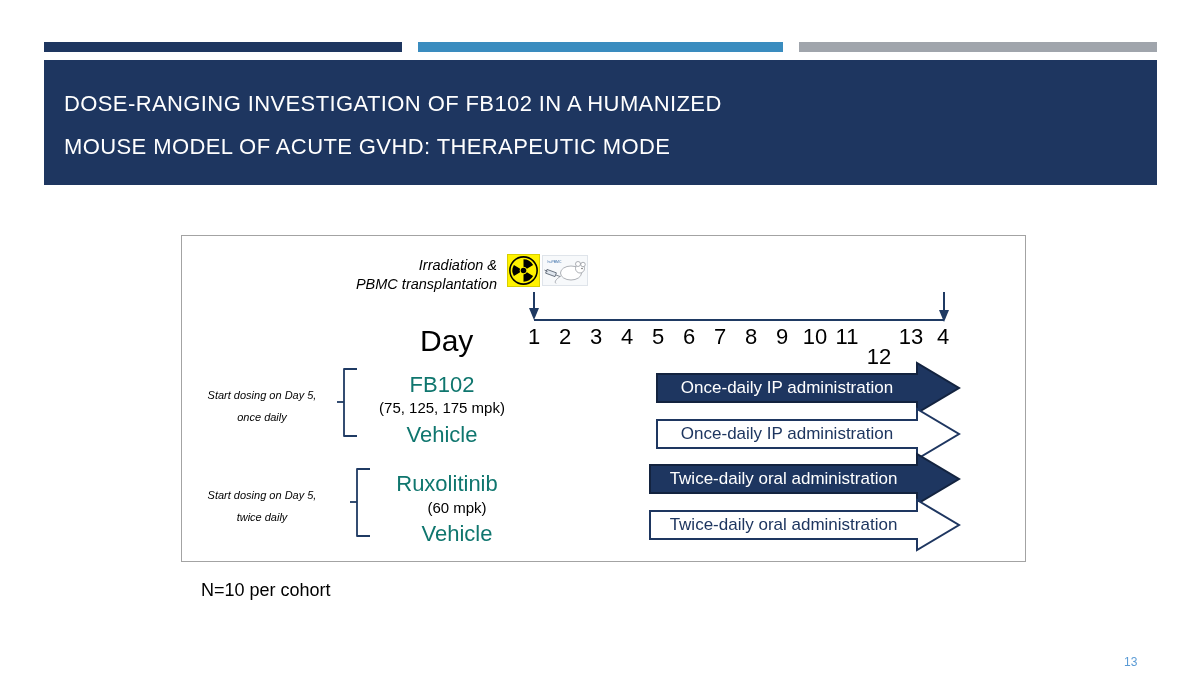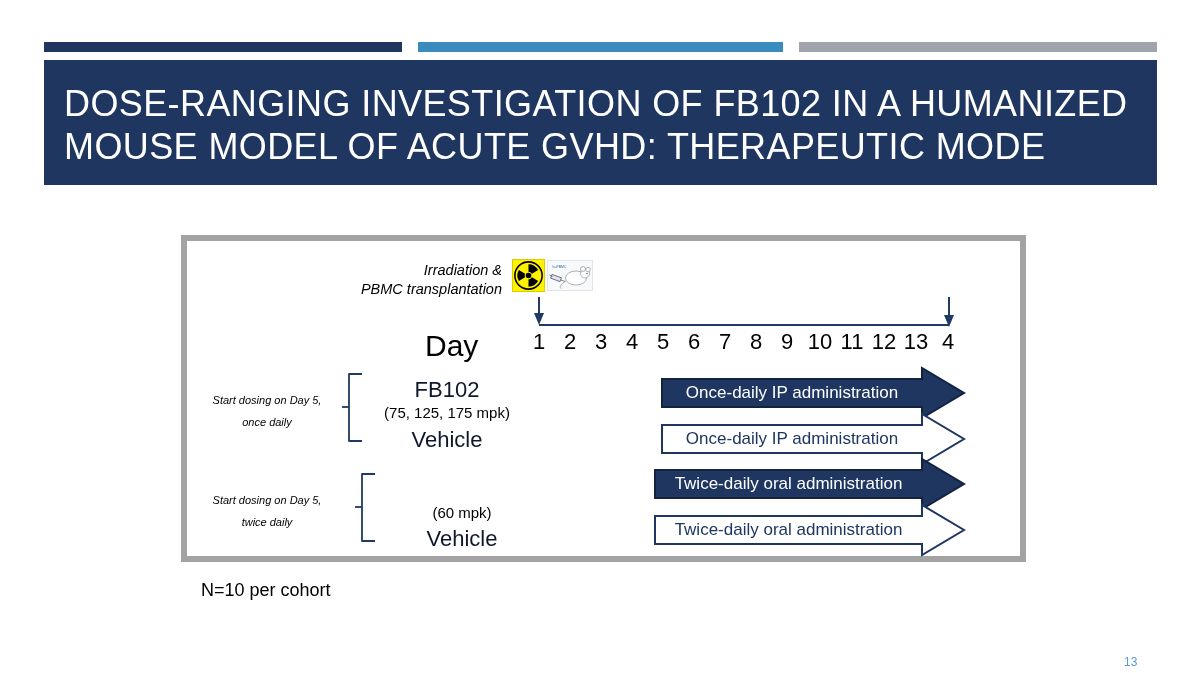--- a/index.html
+++ b/index.html
@@ -40,36 +40,36 @@
     left: 44px;
     top: 60px;
     width: 1113px;
     height: 125px;
     background: #1e3660;
     box-sizing: border-box;
     padding: 22px 0 0 20px;
   }
   .title-text {
     color: #ffffff;
-    font-size: 36px;
+    font-size: 22px;
     letter-spacing: 0.4px;
     line-height: 43px;
     font-weight: 400;
     font-family: "Liberation Sans", sans-serif;
     white-space: pre-line;
   }
 
   
   .diagram {
     position: absolute;
     left: 181px;
     top: 235px;
     width: 845px;
     height: 327px;
-    border: 6px solid #a3a3a3;
+    border: 1px solid #a3a3a3;
     background: #ffffff;
     box-sizing: border-box;
   }
   .diag-inner {
     position: relative;
     width: 100%;
     height: 100%;
   }
 
   
@@ -166,21 +166,21 @@
     text-align: center;
     white-space: pre-line;
     font-style: italic;
   }
   .grp-note.g1 { left: 4px; top: 148px; width: 152px; }
   .grp-note.g2 { left: 4px; top: 248px; width: 152px; }
 
   .arm-name {
     position: absolute;
     font-size: 22px;
-    color: #0f172a;
+    color: #0f766e;
     text-align: center;
   }
   .arm-dose {
     position: absolute;
     font-size: 15px;
     color: #000000;
     text-align: center;
   }
 
   .arm-fb102    { left: 200px; top: 136px; width: 120px; }
@@ -297,21 +297,21 @@
       <span class="day-tick" style="left:31px;">2</span>
       <span class="day-tick" style="left:62px;">3</span>
       <span class="day-tick" style="left:93px;">4</span>
       <span class="day-tick" style="left:124px;">5</span>
       <span class="day-tick" style="left:155px;">6</span>
       <span class="day-tick" style="left:186px;">7</span>
       <span class="day-tick" style="left:217px;">8</span>
       <span class="day-tick" style="left:248px;">9</span>
       <span class="day-tick" style="left:281px;">10</span>
       <span class="day-tick" style="left:313px;">11</span>
-      <span class="day-tick" style="left:345px;">12</span>
+      <span class="day-tick" style="left:345px;margin-top:20px;">12</span>
       <span class="day-tick" style="left:377px;">13</span>
       <span class="day-tick" style="left:409px;">4</span>
     </div>
 
     <div class="grp-note g1">Start dosing on Day 5,
 once daily</div>
     <div class="grp-note g2">Start dosing on Day 5,
 twice daily</div>
 
     <svg class="timeline-svg" viewBox="0 0 845 327">
@@ -319,20 +319,21 @@
       <path d="M175 133 L162 133 L162 200 L175 200" fill="none" stroke="#1f3a63" stroke-width="1.8" stroke-linejoin="round"></path>
       <line x1="155" y1="166" x2="162" y2="166" stroke="#1f3a63" stroke-width="1.8"></line>
 
       <path d="M188 233 L175 233 L175 300 L188 300" fill="none" stroke="#1f3a63" stroke-width="1.8" stroke-linejoin="round"></path>
       <line x1="168" y1="266" x2="175" y2="266" stroke="#1f3a63" stroke-width="1.8"></line>
     </svg>
 
     <div class="arm-name arm-fb102">FB102</div>
     <div class="arm-dose arm-fb102-d">(75, 125, 175 mpk)</div>
     <div class="arm-name arm-veh1">Vehicle</div>
+    <div class="arm-name arm-rux">Ruxolitinib</div>
     <div class="arm-dose arm-rux-d">(60 mpk)</div>
     <div class="arm-name arm-veh2">Vehicle</div>
 
     <svg class="arrows" viewBox="0 0 845 327">
 
       <polygon points="475,138 735,138 735,127 777,152 735,177 735,166 475,166" fill="#1e3660" stroke="#13233f" stroke-width="2"></polygon>
 
       <polygon points="475,184 735,184 735,173 777,198 735,223 735,212 475,212" fill="#ffffff" stroke="#1e3660" stroke-width="2"></polygon>
 
       <polygon points="468,229 735,229 735,218 777,243 735,268 735,257 468,257" fill="#1e3660" stroke="#13233f" stroke-width="2"></polygon>

